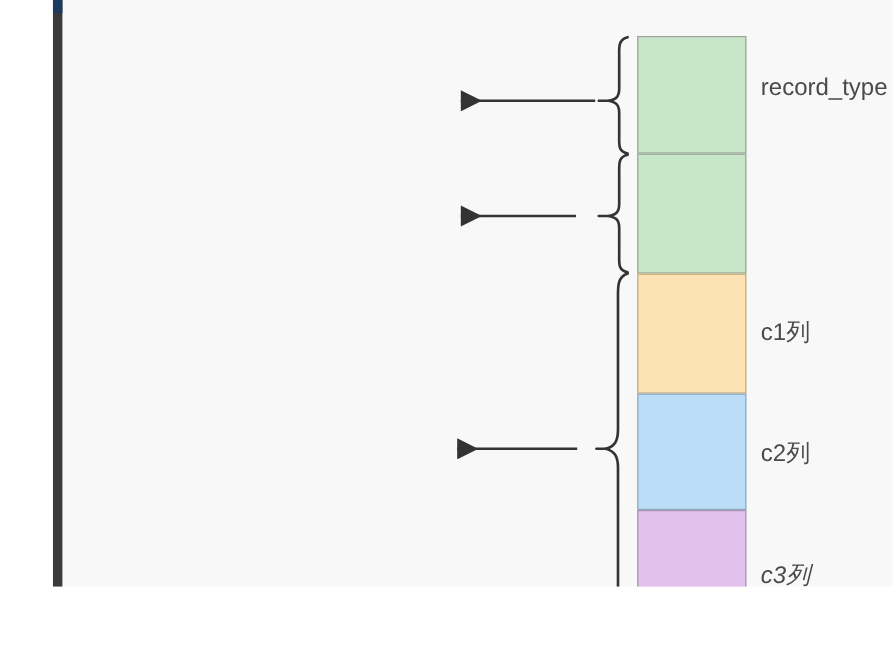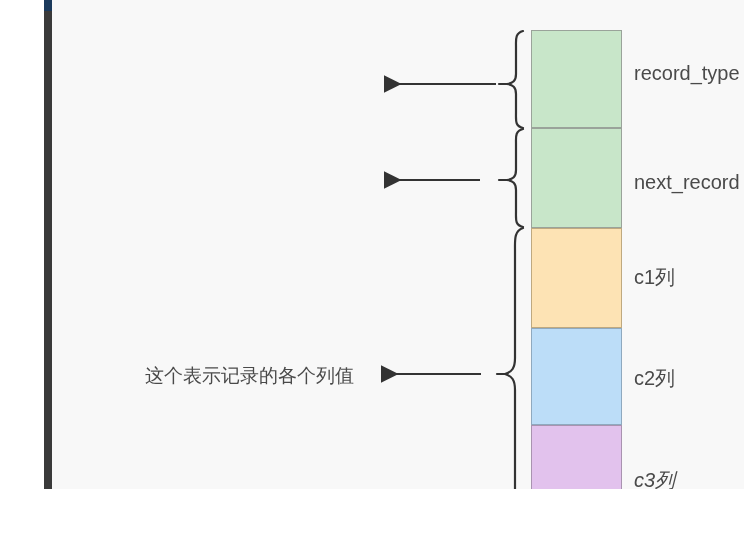--- a/index.html
+++ b/index.html
@@ -105,26 +105,24 @@
 
   <div class="record-stack">
     <div class="field-box f0"></div>
     <div class="field-box f1"></div>
     <div class="field-box f2"></div>
     <div class="field-box f3"></div>
     <div class="field-box f4"></div>
   </div>
 
   <div class="field-label l0">record_type</div>
-  <div class="field-label l1">next_record</div>
   <div class="field-label l2">c1列</div>
   <div class="field-label l3">c2列</div>
   <div class="field-label l4">c3列</div>
 
-  <div class="annotation a2">这个表示记录的各个列值</div>
 
   <svg class="overlay" width="744" height="551" viewBox="0 0 744 551" xmlns="http://www.w3.org/2000/svg">
     <defs>
       <marker id="arrowhead" markerWidth="9" markerHeight="8" refX="8" refY="4" orient="auto" markerUnits="strokeWidth">
         <path d="M8,0 L0,4 L8,8 Z" fill="#333333"></path>
       </marker>
     </defs>
 
     <g>
       <path d="M 479,31

